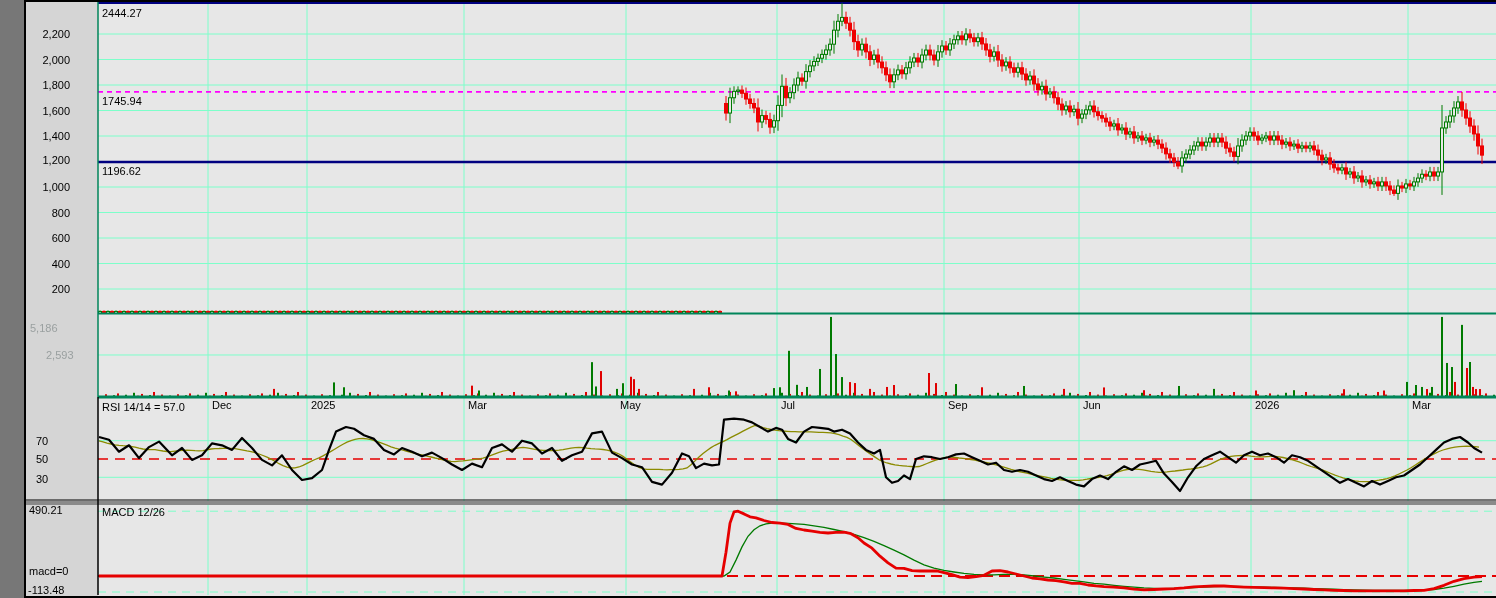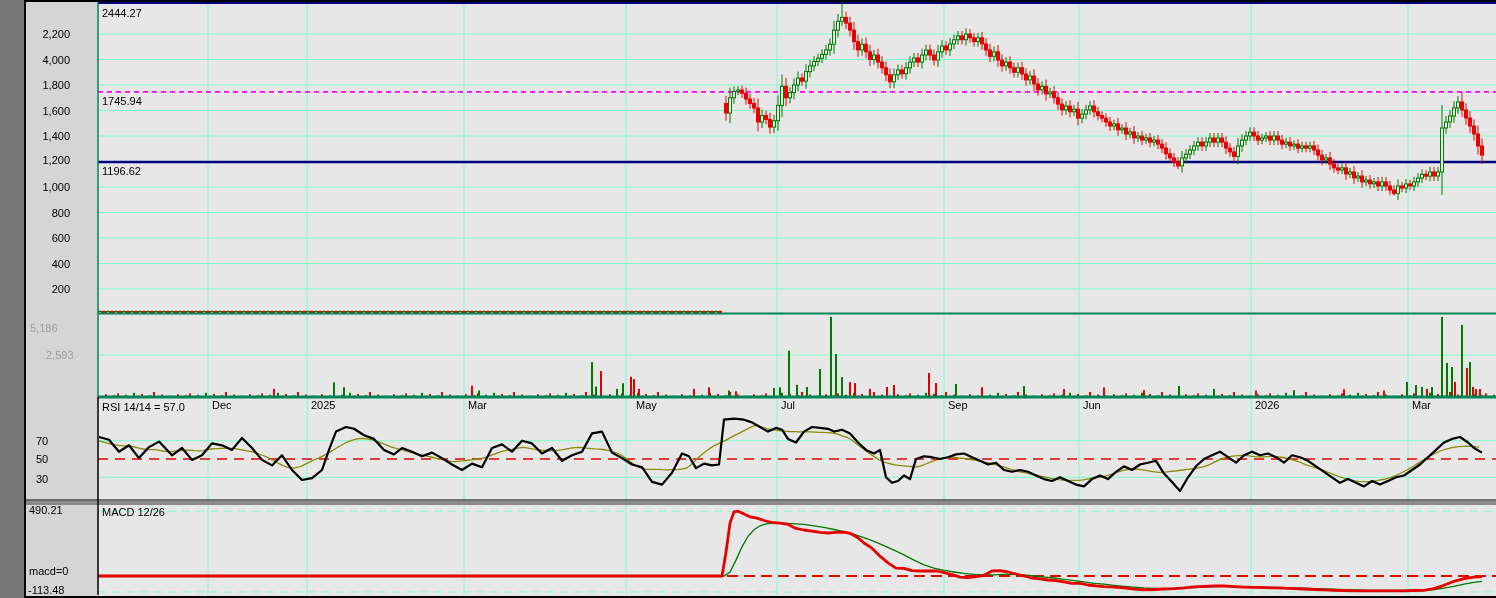--- a/index.html
+++ b/index.html
@@ -1218,33 +1218,33 @@
   <div class="lbl" style="left:12px;top:453px">50</div>
   <div class="lbl" style="left:12px;top:473px">30</div>
 
   <div class="lbl" style="left:78px;top:506px">MACD 12/26</div>
   <div class="lbl" style="left:5px;top:504px">490.21</div>
   <div class="lbl" style="left:5px;top:565px">macd=0</div>
   <div class="lbl" style="left:4px;top:584px">-113.48</div>
 
   <div id="dyn-labels">
       <div class="lbl right" style="top: 28px;">2,200</div>
-      <div class="lbl right" style="top: 53.5px;">4,000</div>
+      <div class="lbl right" style="top: 53.5px;">2,000</div>
       <div class="lbl right" style="top: 79px;">1,800</div>
       <div class="lbl right" style="top: 104.5px;">1,600</div>
       <div class="lbl right" style="top: 130px;">1,400</div>
       <div class="lbl right" style="top: 154px;">1,200</div>
       <div class="lbl right" style="top: 181px;">1,000</div>
       <div class="lbl right" style="top: 206.5px;">800</div>
       <div class="lbl right" style="top: 232px;">600</div>
       <div class="lbl right" style="top: 257.5px;">400</div>
       <div class="lbl right" style="top: 283px;">200</div>
       <div class="lbl " style="left: 188px; top: 399px;">Dec</div>
       <div class="lbl " style="left: 287px; top: 399px;">2025</div>
       <div class="lbl " style="left: 444px; top: 399px;">Mar</div>
-      <div class="lbl " style="left: 586px; top: 399px; padding-left: 26px;">May</div>
+      <div class="lbl " style="left: 570px; top: 399px; padding-left: 26px;">May</div>
       <div class="lbl " style="left: 757px; top: 399px;">Jul</div>
       <div class="lbl " style="left: 924px; top: 399px;">Sep</div>
       <div class="lbl " style="left: 1059px; top: 399px;">Jun</div>
       <div class="lbl " style="left: 1231px; top: 399px;">2026</div>
       <div class="lbl " style="left: 1388px; top: 399px;">Mar</div>
     </div>
 </div>
 
 </body></html>

